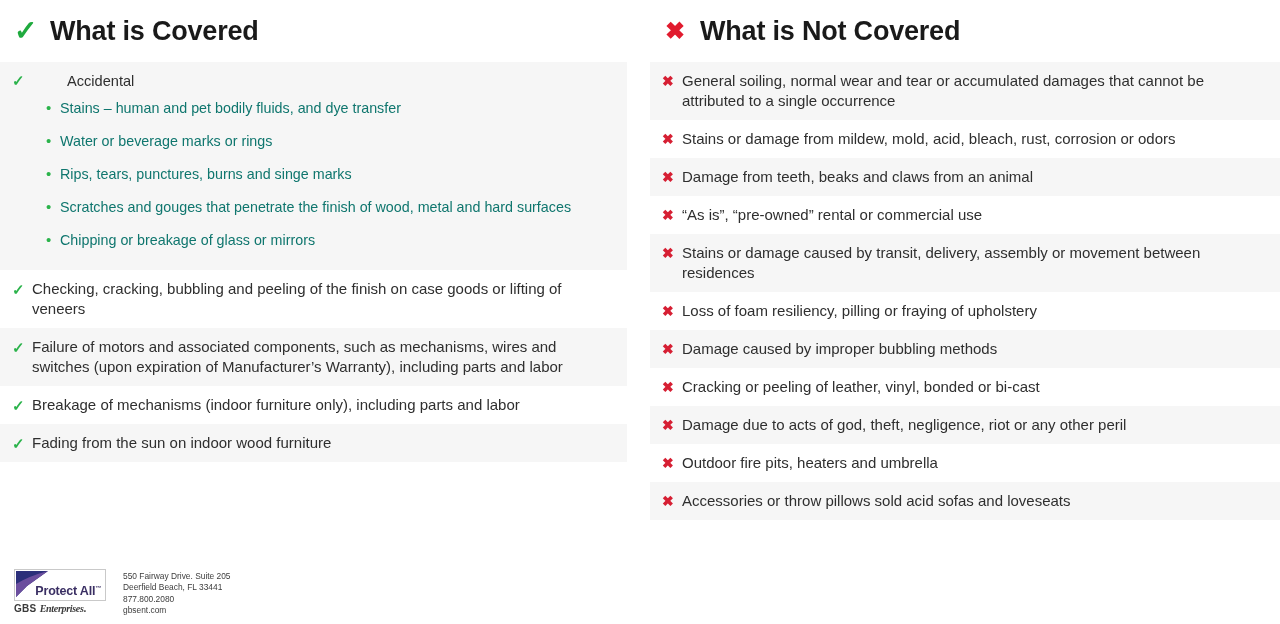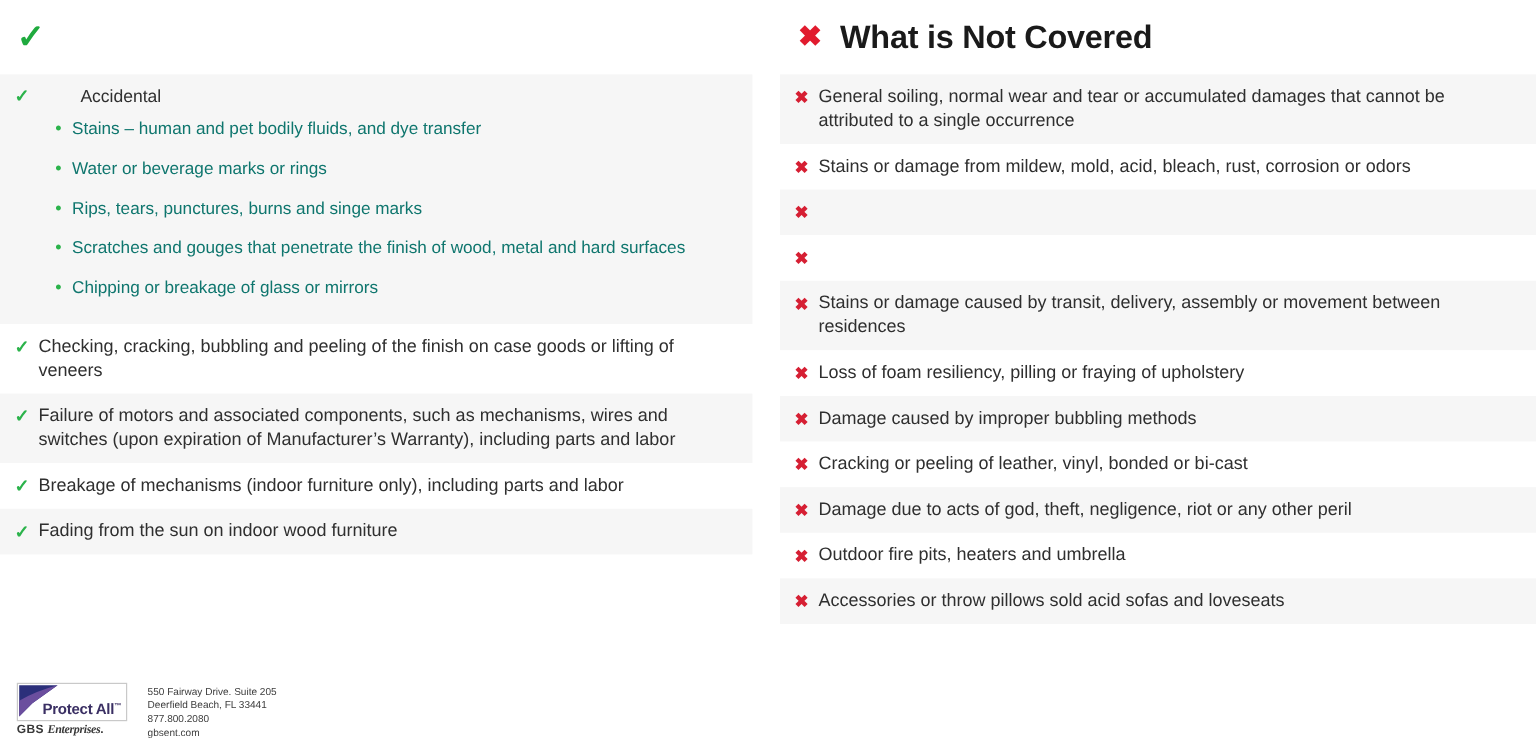--- a/index.html
+++ b/index.html
@@ -169,20 +169,21 @@
 </head>
 <body>
 
 <div class="page">
   <div class="columns">
 
     <div class="col-left">
 
       <div class="col-header">
         <span class="hdr-icon check">✓</span>
+        <span class="hdr-title">What is Covered</span>
       </div>
 
       <div class="group-accidental">
         <div class="group-head">
           <span class="row-icon">✓</span>
           <span class="group-title">Accidental</span>
         </div>
         <ul class="sub-list">
           <li>
             <span class="dot">•</span>
@@ -238,23 +239,25 @@
       <div class="row stripe">
         <span class="row-icon cross">✖</span>
         <span class="row-text">General soiling, normal wear and tear or accumulated damages that cannot be attributed to a single occurrence</span>
       </div>
       <div class="row">
         <span class="row-icon cross">✖</span>
         <span class="row-text">Stains or damage from mildew, mold, acid, bleach, rust, corrosion or odors</span>
       </div>
       <div class="row stripe">
         <span class="row-icon cross">✖</span>
-      </div>
-      <div class="row">
-        <span class="row-icon cross">✖</span>
+        <span class="row-text">Damage from teeth, beaks and claws from an animal</span>
+      </div>
+      <div class="row">
+        <span class="row-icon cross">✖</span>
+        <span class="row-text">“As is”, “pre-owned” rental or commercial use</span>
       </div>
       <div class="row stripe">
         <span class="row-icon cross">✖</span>
         <span class="row-text">Stains or damage caused by transit, delivery, assembly or movement between residences</span>
       </div>
       <div class="row">
         <span class="row-icon cross">✖</span>
         <span class="row-text">Loss of foam resiliency, pilling or fraying of upholstery</span>
       </div>
       <div class="row stripe">

